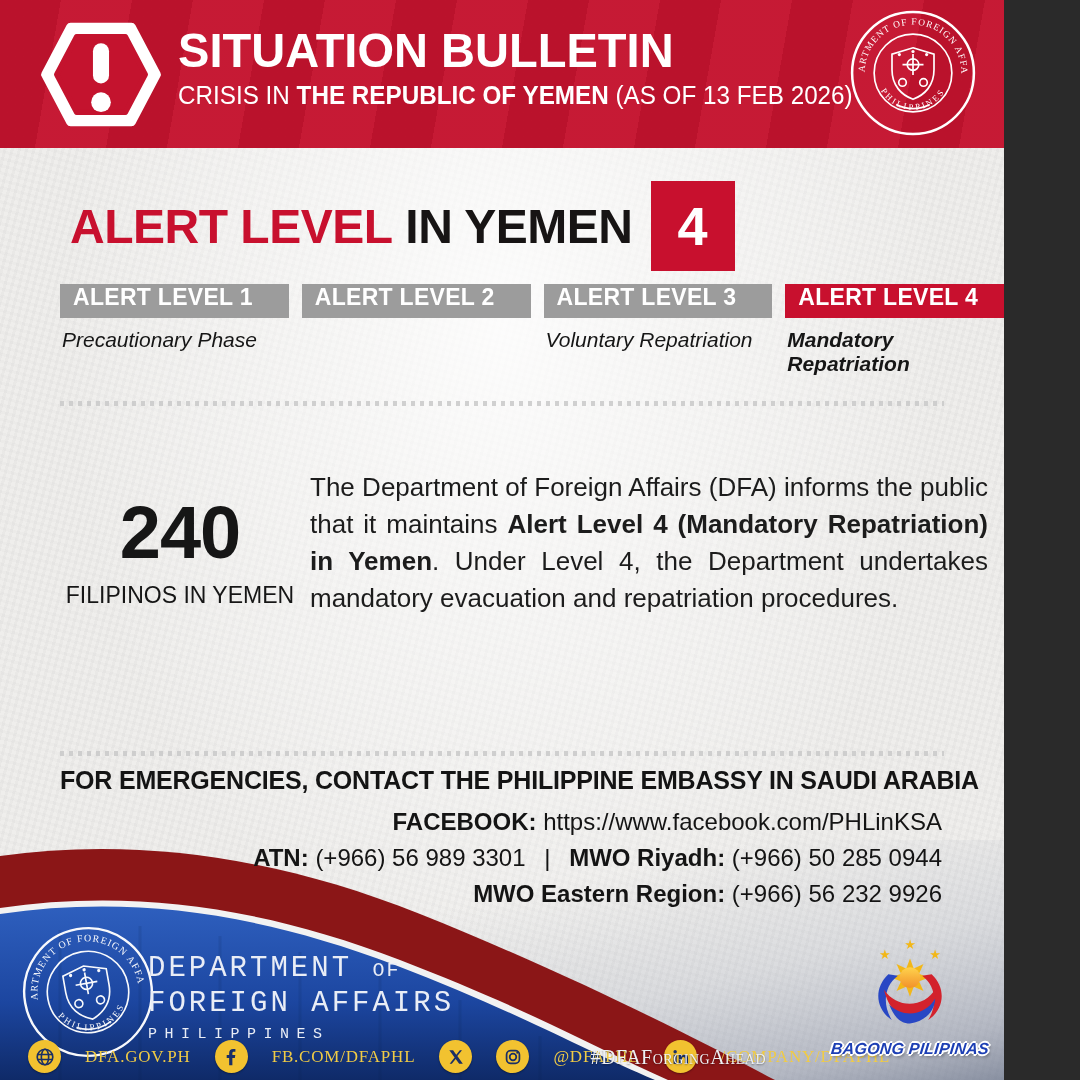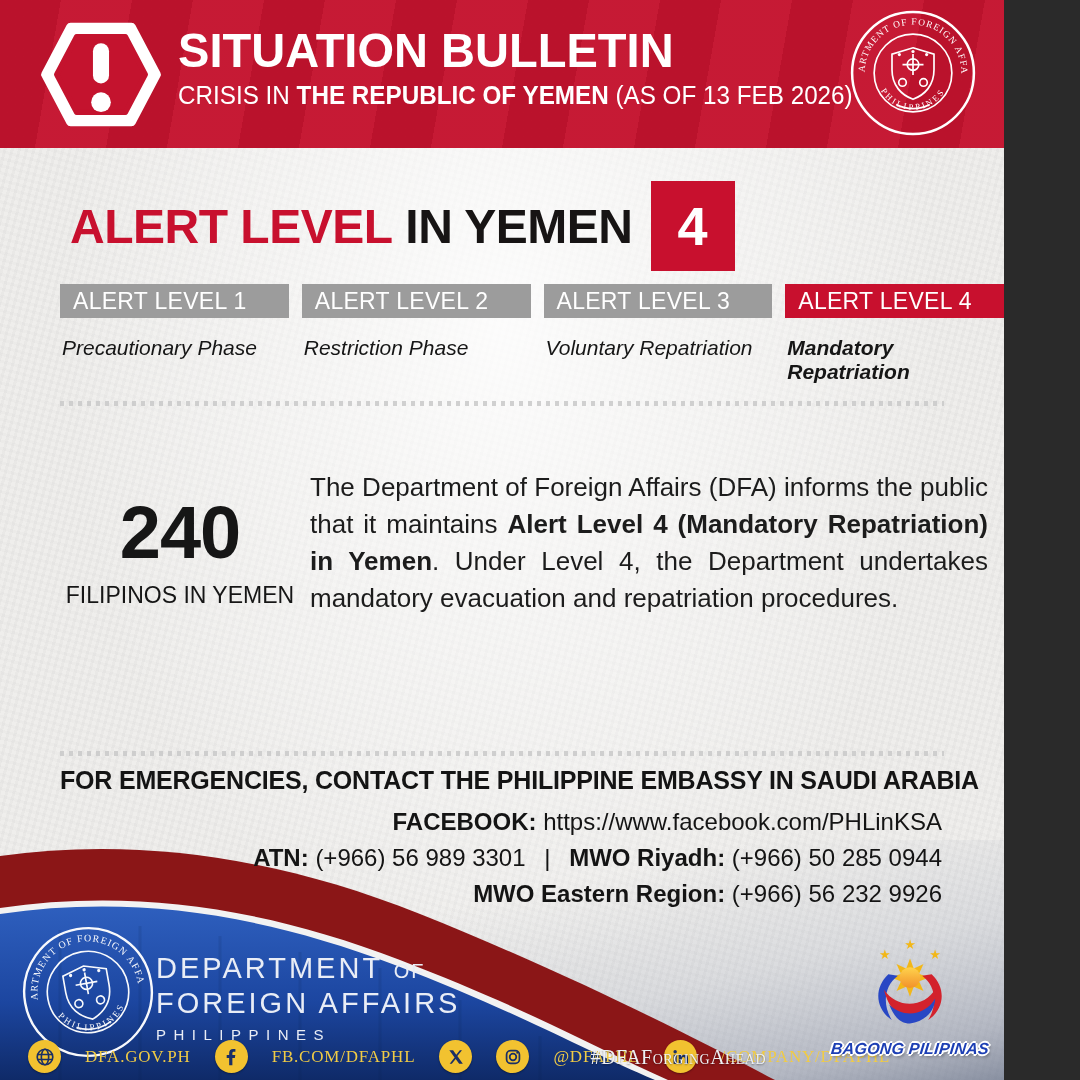--- a/index.html
+++ b/index.html
@@ -43,25 +43,25 @@
     color:#fff; font-size:54px; font-weight:800;
     display:flex; align-items:center; justify-content:center;
   }
   
   .levels {
     position:absolute; top:284px; left:60px; width:954px;
     display:grid; grid-template-columns:repeat(4,1fr); gap:13px;
   }
   .level .bar {
     height:34px; background:#9c9c9c; color:#fff;
-    font-size:23px; font-weight:400; letter-spacing:.3px;
-    display:flex; align-items:center; padding-left:13px;
+    font-size:23px; font-weight:700; letter-spacing:.3px;
+    display:flex; align-items:flex-start; padding-left:13px;
   }
   .level.active .bar { background:#c8102e; }
-  .level .phase { margin-top:18px; font-size:21px; font-style:italic; color:#161616; padding-left:2px; }
+  .level .phase { margin-top:10px; font-size:21px; font-style:italic; color:#161616; padding-left:2px; }
   .level.active .phase { font-weight:700; }
   
   .dotted {
     position:absolute; left:60px; right:60px; height:5px;
     background:repeating-linear-gradient(90deg, #c9c9c9 0 4px, rgba(0,0,0,0) 4px 9px);
     opacity:.85;
   }
   .dot1 { top:401px; } .dot2 { top:751px; }
   
   .stats { position:absolute; top:462px; left:60px; width:958px; display:flex; }
@@ -75,21 +75,21 @@
   .body-text b { font-weight:700; }
   
   .contacts { position:absolute; top:766px; left:60px; right:62px; text-align:right; color:#141414; z-index:3; }
   .contacts h2 { margin:0 0 9px 0; font-size:25px; font-weight:800; letter-spacing:-.2px; white-space:nowrap; }
   .contacts .c-line { font-size:24px; line-height:36px; white-space:nowrap; }
   .contacts .lbl { font-weight:800; }
   .contacts .sep { margin:0 12px; font-weight:400; }
   
   .footer-waves { position:absolute; left:0; top:840px; width:1080px; height:240px; z-index:2; }
   .seal-ftr { left:22px; top:926px; width:132px; height:132px; z-index:4; transform:rotate(-10deg); opacity:.97; }
-  .wordmark { position:absolute; left:156px; top:952px; z-index:4; color:#e9edf6; font-family:Liberation Sans, sans-serif; }
+  .wordmark { position:absolute; left:148px; top:952px; z-index:4; color:#e9edf6; font-family:Liberation Mono, monospace; }
   .wm-1 { font-size:29px; letter-spacing:3px; }
   .wm-1 .of { font-size:20px; letter-spacing:2px; }
   .wm-2 { font-size:29px; letter-spacing:3px; margin-top:2px; }
   .wm-3 { font-size:15px; letter-spacing:7.5px; margin-top:6px; }
   .social { position:absolute; left:28px; bottom:7px; display:flex; align-items:center; gap:24px; z-index:4; }
   .soc-item { display:flex; align-items:center; gap:24px; }
   .soc-circle {
     width:33px; height:33px; border-radius:50%; background:#f2c230;
     display:flex; align-items:center; justify-content:center; flex:0 0 auto;
     box-shadow:0 1px 2px rgba(0,0,0,.35);
@@ -168,21 +168,20 @@
     <div class="level">
       <div class="bar">
           <span>ALERT LEVEL 1</span>
         </div>
       <div class="phase">Precautionary Phase</div>
     </div>
     <div class="level">
       <div class="bar">
           <span>ALERT LEVEL 2</span>
         </div>
-      <div class="phase">Restriction Phase</div>
     </div>
     <div class="level">
       <div class="bar">
           <span>ALERT LEVEL 3</span>
         </div>
       <div class="phase">Voluntary Repatriation</div>
     </div>
     <div class="level active">
       <div class="bar">
           <span>ALERT LEVEL 4</span>

